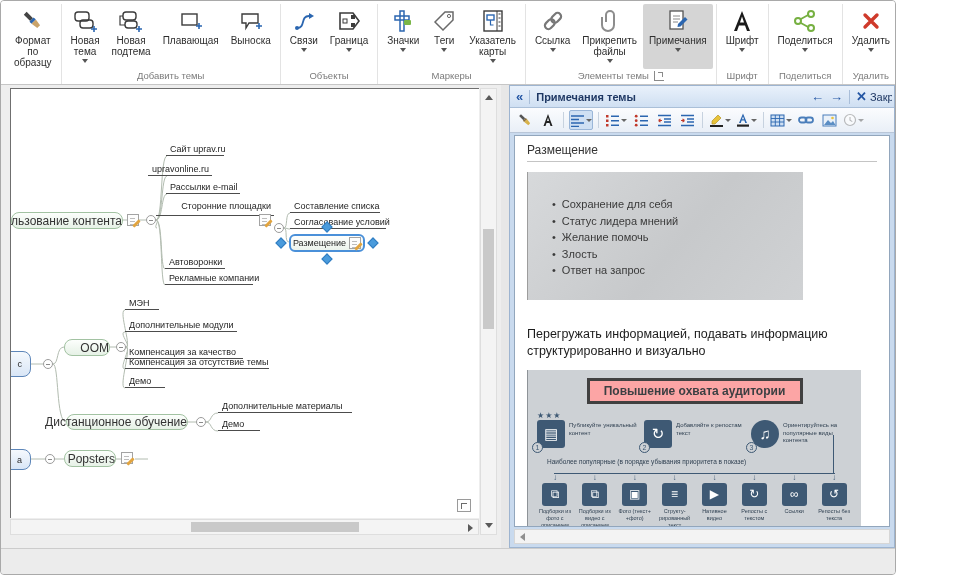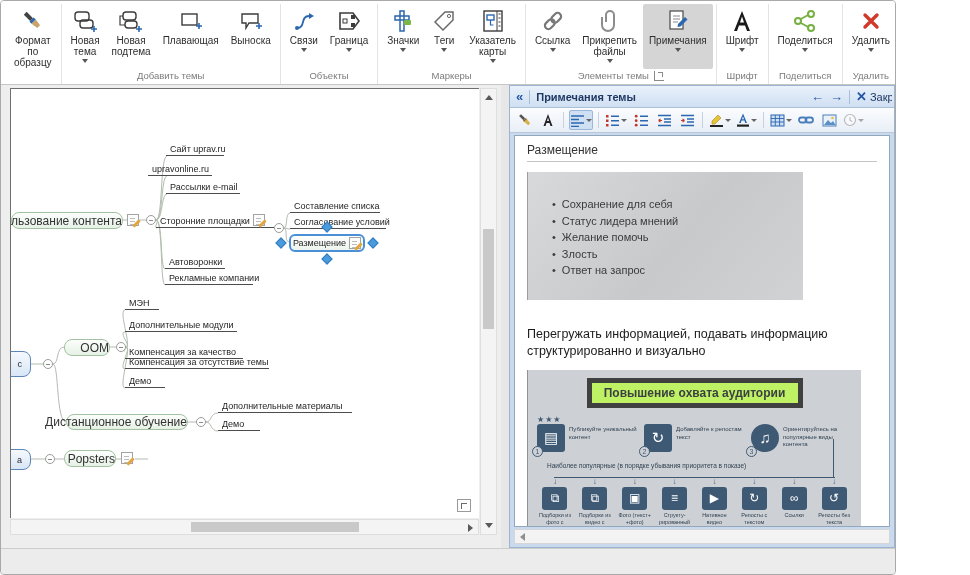--- a/index.html
+++ b/index.html
@@ -67,21 +67,21 @@
   .np-hscroll .larr { width:0; height:0; border-top:4px solid transparent; border-bottom:4px solid transparent; border-right:5px solid #8f8f8f; }
 
   .note-title { font-size:12px; color:#333; }
   .note-rule { border:none; border-top:1px solid #c4c4c4; margin:4px 0 10px; }
   .img1 { width:276px; height:128px; background:linear-gradient(130deg,#d7d9db 0%,#c7c9cb 55%,#d0d2d4 100%); border-left:1px solid #9d9d9d; padding:24px 0 0 24px; }
   .img1 ul { list-style:none; font-size:11px; color:#3a3a3a; line-height:1.5; }
   .img1 li::before { content:"•"; margin-right:6px; }
   .np-para { margin-top:26px; font-size:12.5px; color:#1c1c1c; line-height:1.35; max-width:432px; }
 
   .infog { margin-top:10px; width:334px; background:#cdd1d5; border-left:1px solid #8e9398; padding:6px 7px 8px; position:relative; }
-  .infog-title { width:216px; margin:2px auto 10px; border:5px solid #404040; padding:3px 0; text-align:center; font-weight:bold; font-size:12px; color:#3b3f42; background:#bef264; }
+  .infog-title { width:216px; margin:2px auto 10px; border:3px solid #404040; padding:3px 0; text-align:center; font-weight:bold; font-size:12px; color:#3b3f42; background:#fca5a5; }
   .infog-steps { display:flex; gap:6px; padding:6px 2px 0; }
   .step { flex:1; display:flex; gap:4px; align-items:flex-start; }
   .step-icon { width:28px; height:28px; flex:none; background:#3e5974; border-radius:3px; color:#fff; font-size:15px; display:flex; align-items:center; justify-content:center; position:relative; }
   .stars { position:absolute; top:-9px; left:0; font-size:8px; color:#3e5974; letter-spacing:1px; }
   .step-num { position:absolute; left:-5px; bottom:-5px; width:11px; height:11px; border:1px solid #3e5974; border-radius:50%; background:#cdd1d5; font-size:7px; color:#3e5974; display:flex; align-items:center; justify-content:center; }
   .step-text { font-size:6px; color:#2e3f50; line-height:1.3; padding-top:2px; }
   .infog-mid { font-size:6.5px; color:#2e3f50; margin:10px 0 0 12px; }
   .infog-items { display:flex; position:relative; padding-top:8px; }
   .connector { position:absolute; top:8px; left:6%; right:6%; border-top:1px solid #3e5974; }
   .stub { position:absolute; right:20px; top:-30px; height:38px; border-right:1px solid #3e5974; }
@@ -375,21 +375,21 @@
 
         <div class="line-topic" style="left:155px;top:52px;width:58px;">
             <span>Сайт uprav.ru</span>
           </div>
         <div class="line-topic" style="left:137px;top:72px;width:64px;">
             <span>upravonline.ru</span>
           </div>
         <div class="line-topic" style="left:155px;top:90px;width:74px;">
             <span>Рассылки e-mail</span>
           </div>
-        <div class="line-topic" style="left:145px;top:124px;width:118px;">
+        <div class="line-topic" style="left:145px;top:112px;width:118px;flex-direction:column;">
             <span>Сторонние площадки</span>
             <span class="note-ico">
               <i></i>
               <i></i>
               <i></i>
             </span>
           </div>
         <div class="collapse" style="left:263px;top:134px;"></div>
 
         <div class="line-topic" style="left:279px;top:109px;width:90px;">

